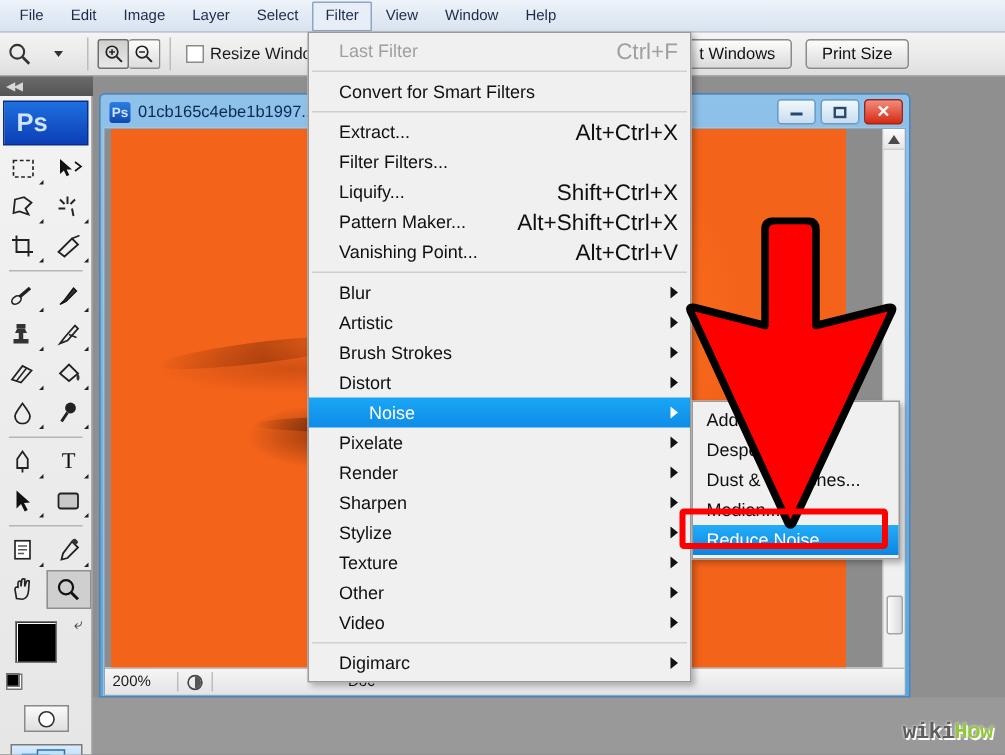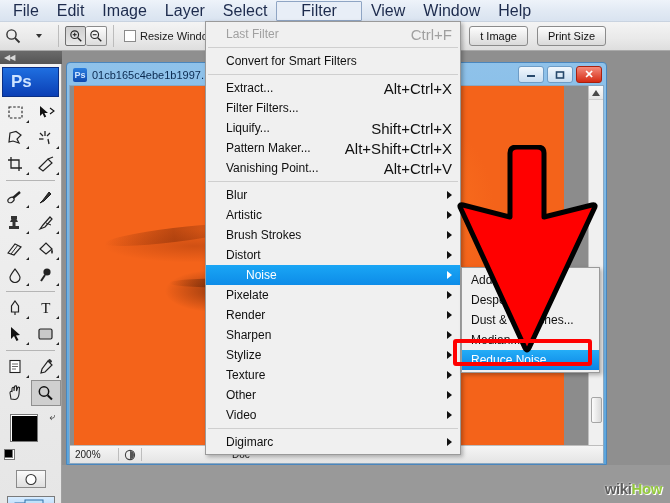--- a/index.html
+++ b/index.html
@@ -12,27 +12,27 @@
   #app { position: relative; width: 670px; height: 503px; }
 
   
   .menubar {
     position: absolute; left: 0; top: 0; width: 670px; height: 22px;
     background: linear-gradient(to bottom, #eef3fa 0%, #e2eaf4 50%, #d9e3f0 100%);
     border-bottom: 1px solid #c9d3e0;
     display: flex; align-items: center; padding-left: 4px;
   }
   .menu-item {
-    font-size: 16px; color: #1d2b4d; padding: 2px 9px; line-height: 16px;
+    font-size: 10px; color: #1d2b4d; padding: 2px 9px; line-height: 16px;
     white-space: nowrap; cursor: default;
   }
   .menu-item.active {
     background: #e8eef7;
     border: 1px solid #8fa5c4;
-    padding: 1px 24px;
+    padding: 1px 8px;
     border-radius: 1px;
   }
 
   
   .optionsbar {
     position: absolute; left: 0; top: 22px; width: 670px; height: 29px;
     background: linear-gradient(to bottom, #f4f4f4 0%, #e9e9e9 60%, #dedede 100%);
     border-bottom: 1px solid #a9a9a9;
     display: flex; align-items: center;
   }
@@ -223,21 +223,21 @@
     position:absolute; left:453px; top:339px; width:139px; height:27px;
     border: 4px solid #ff0000; border-radius: 3px; z-index: 60; pointer-events:none;
   }
 
   
   .arrow-svg { position:absolute; left:455px; top:145px; z-index:55; }
 
   
   .wikihow {
     position:absolute; right:8px; bottom:6px; z-index:70;
-    font-size:15px; font-weight:bold; font-family:Liberation Sans, sans-serif;
+    font-size:15px; font-weight:bold; font-family:Liberation Mono, monospace;
     letter-spacing:-0.4px;
   }
   .wikihow .w1 { color:#5d5d5d; text-shadow: 0 0 2px #fff, 1px 1px 0 #fff; }
   .wikihow .w2 { color:#93c83d; text-shadow: 0 0 2px #fff, 1px 1px 0 #fff; }
   .desktop-bottom {
     position:absolute; left:0; bottom:0; width:670px; height:38px; background:#999999;
   }
   .desk-left-edge { position:absolute; left:0; bottom:0; width:62px; height:38px; background:#9a9a9a; }
 </style>
 </head>
@@ -285,21 +285,21 @@
           <line x1="4.3" y1="6.5" x2="8.7" y2="6.5" stroke="#222" stroke-width="1.2"></line>
           <line x1="10" y1="10" x2="14" y2="14" stroke="#222" stroke-width="1.6"></line>
         </svg>
     </div>
     <div class="opt-sep"></div>
     <div class="opt-check">
       <div class="cbox"></div>
       <span>Resize Windows</span>
     </div>
     <div style="margin-left:auto; display:flex; align-items:center; gap:9px; padding-right:64px;">
-      <div class="opt-btn">t Image</div>
+      <div class="opt-btn">t Windows</div>
       <div class="opt-btn">Print Size</div>
     </div>
   </div>
 
   <div class="toolbox-drag">
     <div class="arrows">◀◀</div>
   </div>
   <div class="toolbox">
     <div class="ps-logo">Ps</div>
 

